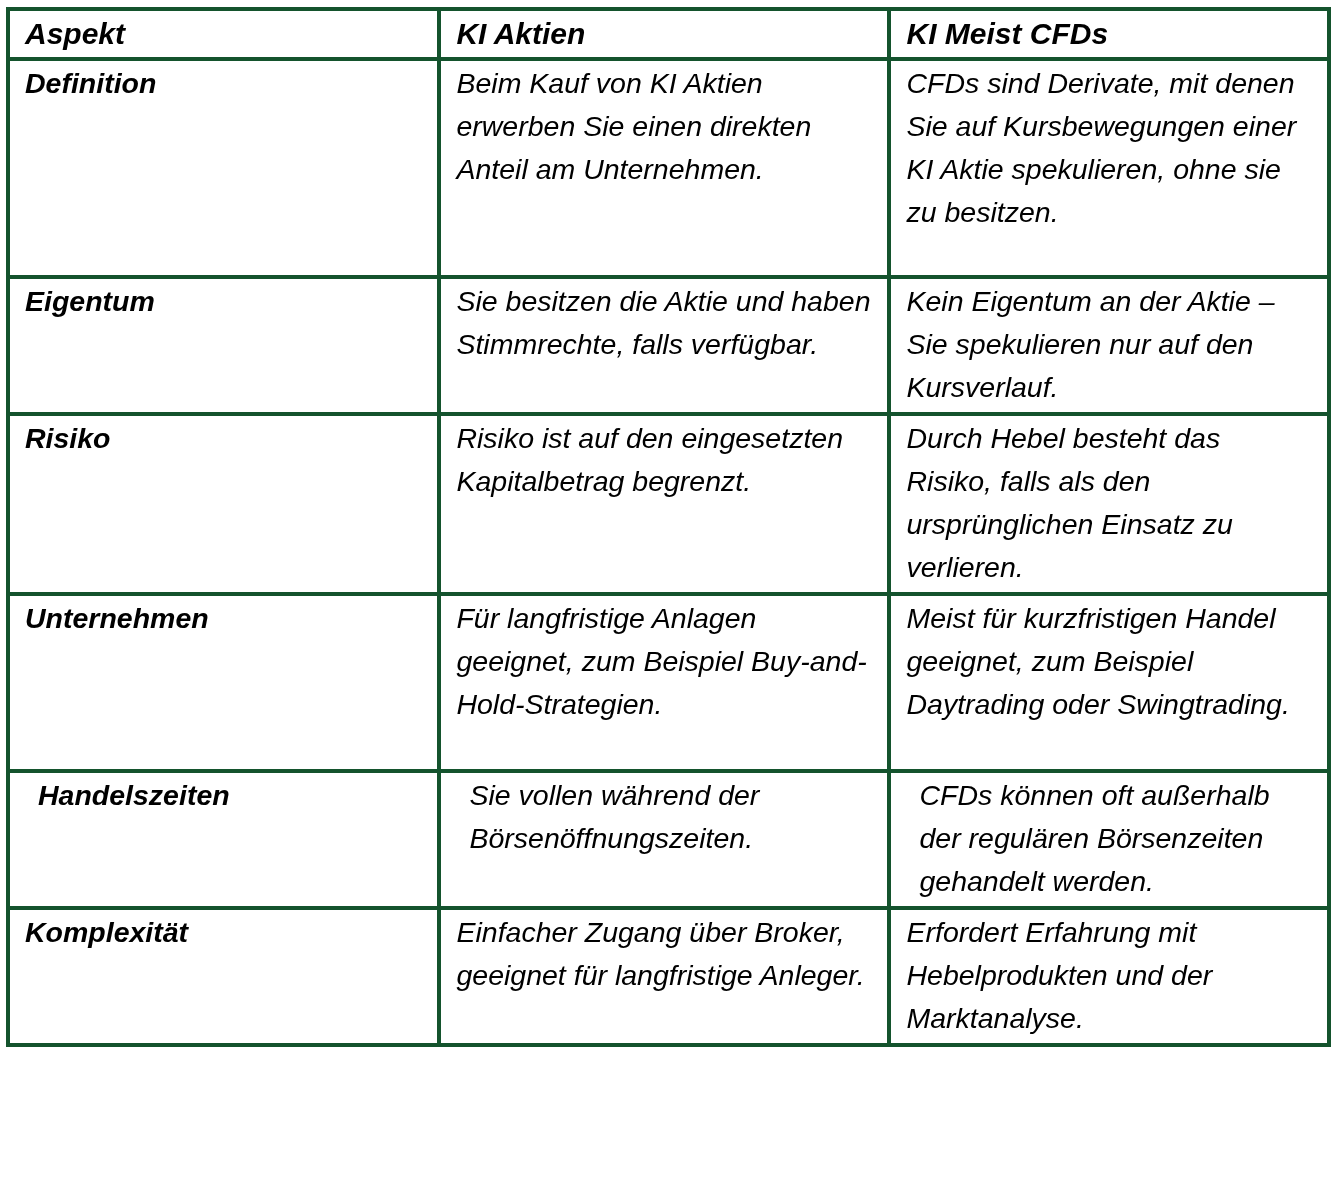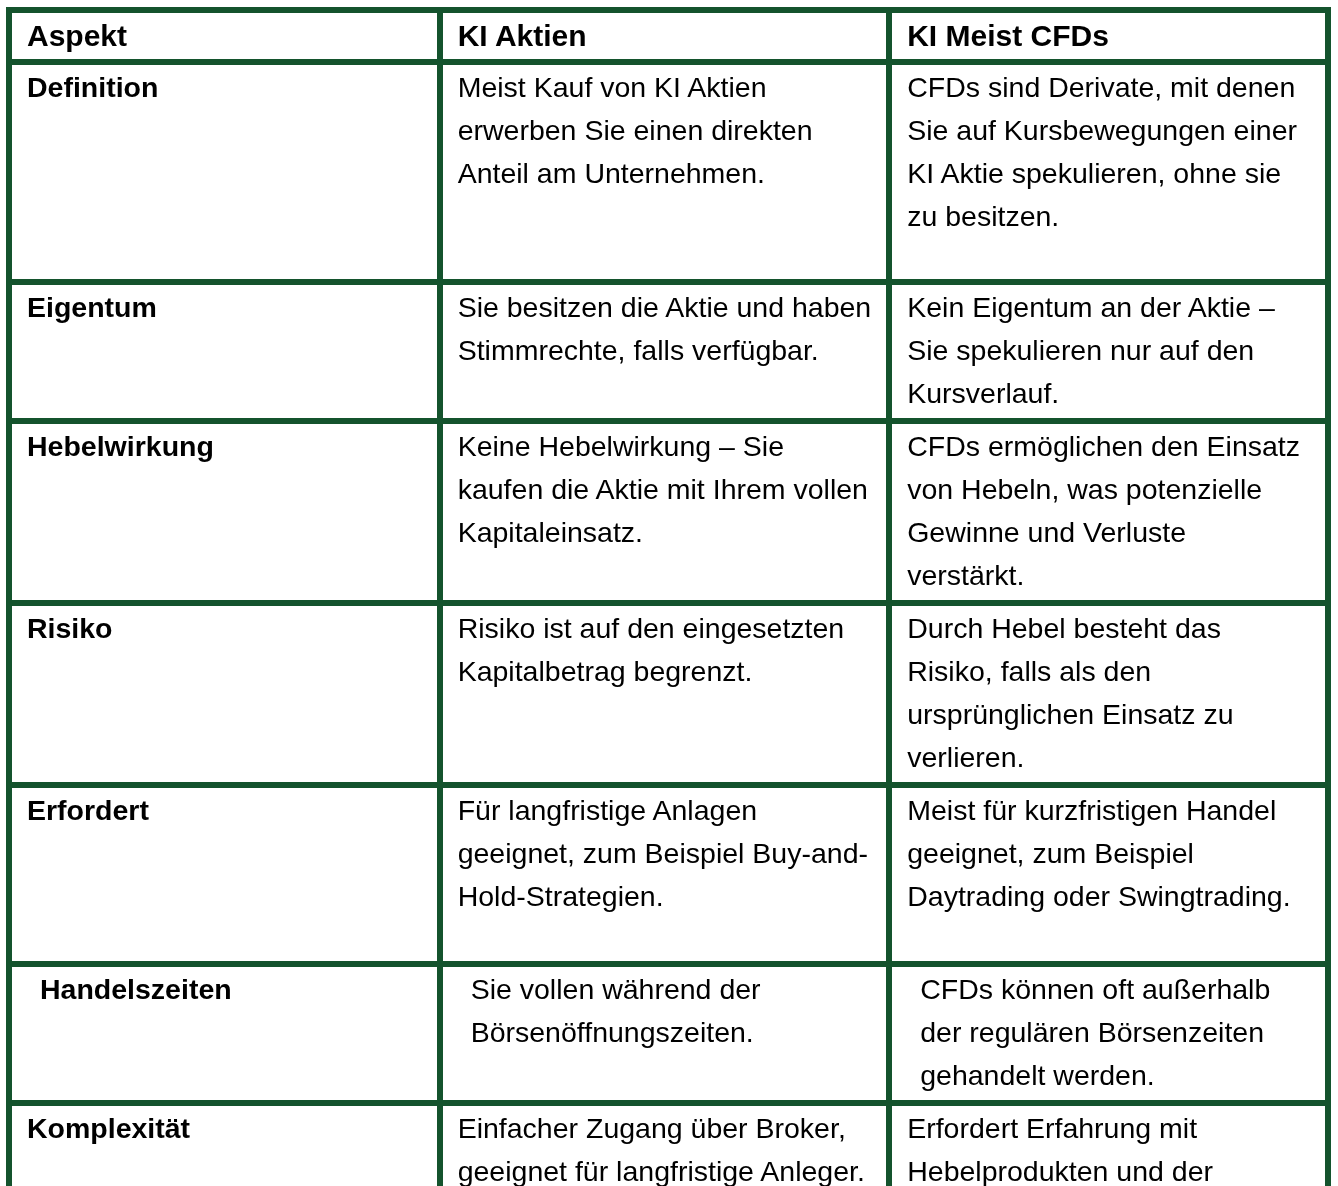--- a/index.html
+++ b/index.html
@@ -11,24 +11,25 @@
       border-collapse: collapse;
       font-family: "Liberation Sans", sans-serif;
       font-size: 28.5px;
       line-height: 43px;
       color: #000;
     }
     col.c1 { width: 433px; }
     col.c2 { width: 451px; }
     col.c3 { width: 441px; }
     th, td {
-      border: 6px solid #14532d;
+      border: 4px solid #14532d;
       vertical-align: top;
       text-align: left;
       padding: 0 14px 0 15px;
+      font-style: italic;
     }
     th { font-weight: bold; padding-top: 1px; padding-bottom: 2px; font-size: 30px; }
     td { padding-top: 1px; padding-bottom: 3px; }
     td.aspect { font-weight: bold; }
     tr.r-def td { height: 210px; }
     tr.r-eig td { height: 127px; }
     tr.r-heb td { height: 169px; }
     tr.r-ris td { height: 168px; }
     tr.r-hal td { height: 169px; }
     tr.r-han td { height: 127px; padding-left: 28px; }
@@ -46,40 +47,35 @@
   <thead>
     <tr>
       <th>Aspekt</th>
       <th>KI Aktien</th>
       <th>KI Meist CFDs</th>
     </tr>
   </thead>
   <tbody>
     <tr class="r-def">
       <td class="aspect">Definition</td>
-      <td>Meist Kauf von KI Aktien erwerben Sie einen direkten Anteil am Unternehmen.</td>
+      <td>Beim Kauf von KI Aktien erwerben Sie einen direkten Anteil am Unternehmen.</td>
       <td>CFDs sind Derivate, mit denen Sie auf Kursbewegungen einer KI Aktie spekulieren, ohne sie zu besitzen.</td>
     </tr>
     <tr class="r-eig">
       <td class="aspect">Eigentum</td>
       <td>Sie besitzen die Aktie und haben Stimmrechte, falls verfügbar.</td>
       <td>Kein Eigentum an der Aktie – Sie spekulieren nur auf den Kursverlauf.</td>
     </tr>
-    <tr class="r-heb">
-      <td class="aspect">Hebelwirkung</td>
-      <td>Keine Hebelwirkung – Sie kaufen die Aktie mit Ihrem vollen Kapitaleinsatz.</td>
-      <td>CFDs ermöglichen den Einsatz von Hebeln, was potenzielle Gewinne und Verluste verstärkt.</td>
-    </tr>
     <tr class="r-ris">
       <td class="aspect">Risiko</td>
       <td>Risiko ist auf den eingesetzten Kapitalbetrag begrenzt.</td>
       <td>Durch Hebel besteht das Risiko, falls als den ursprünglichen Einsatz zu verlieren.</td>
     </tr>
     <tr class="r-hal">
-      <td class="aspect">Erfordert</td>
+      <td class="aspect">Unternehmen</td>
       <td>Für langfristige Anlagen geeignet, zum Beispiel Buy-and-Hold-Strategien.</td>
       <td>Meist für kurzfristigen Handel geeignet, zum Beispiel Daytrading oder Swingtrading.</td>
     </tr>
     <tr class="r-han">
       <td class="aspect">Handelszeiten</td>
       <td>Sie vollen während der Börsenöffnungszeiten.</td>
       <td>CFDs können oft außerhalb der regulären Börsenzeiten gehandelt werden.</td>
     </tr>
     <tr class="r-kom">
       <td class="aspect">Komplexität</td>

